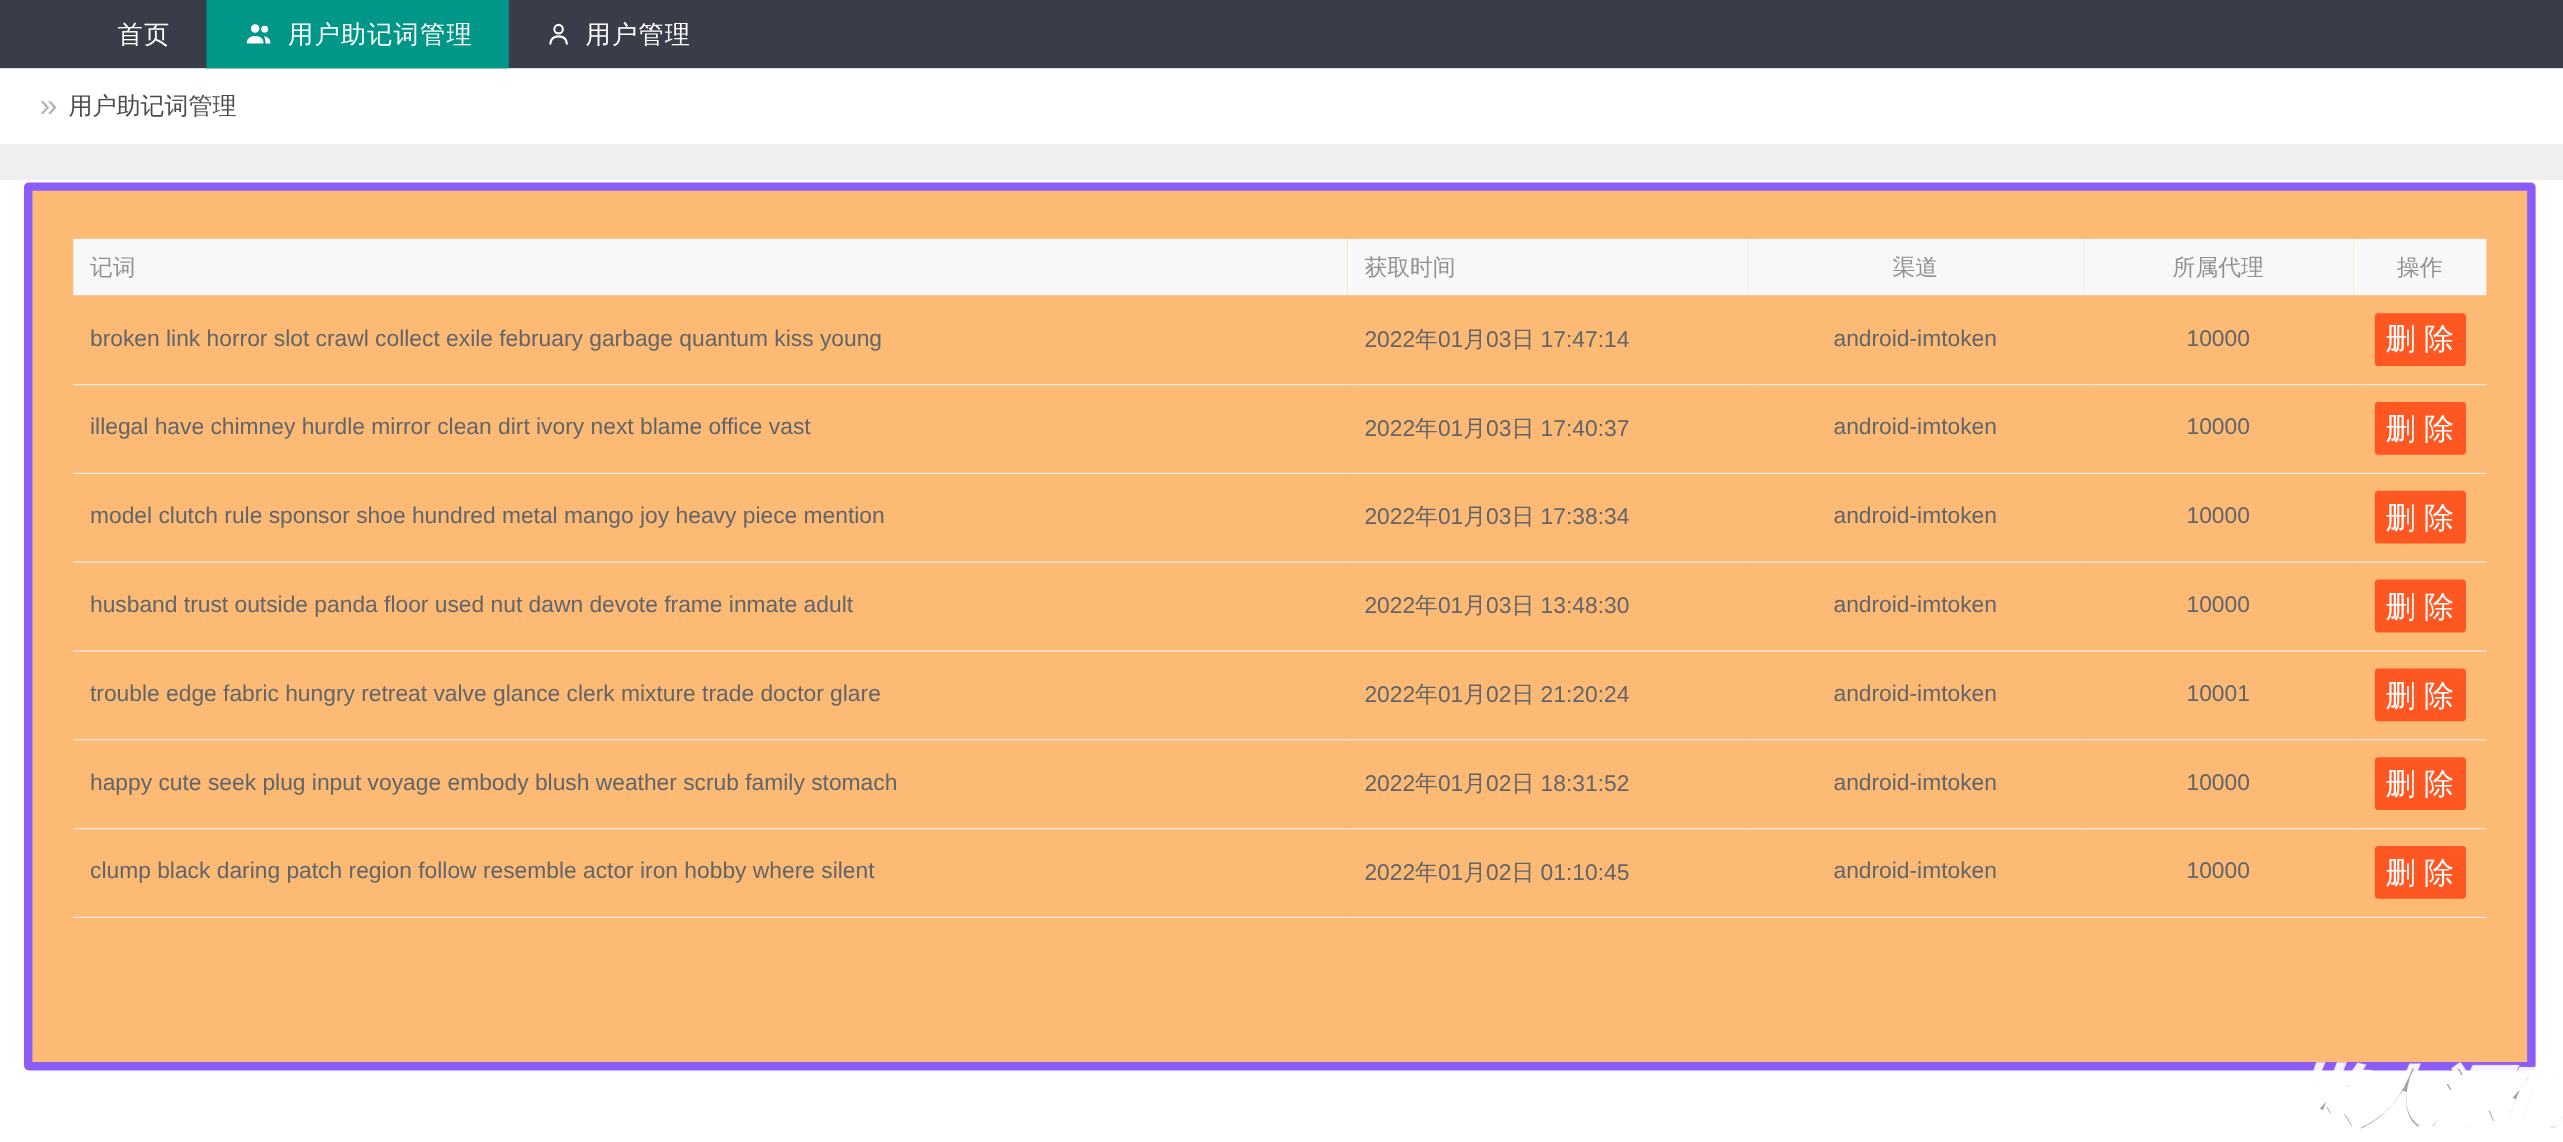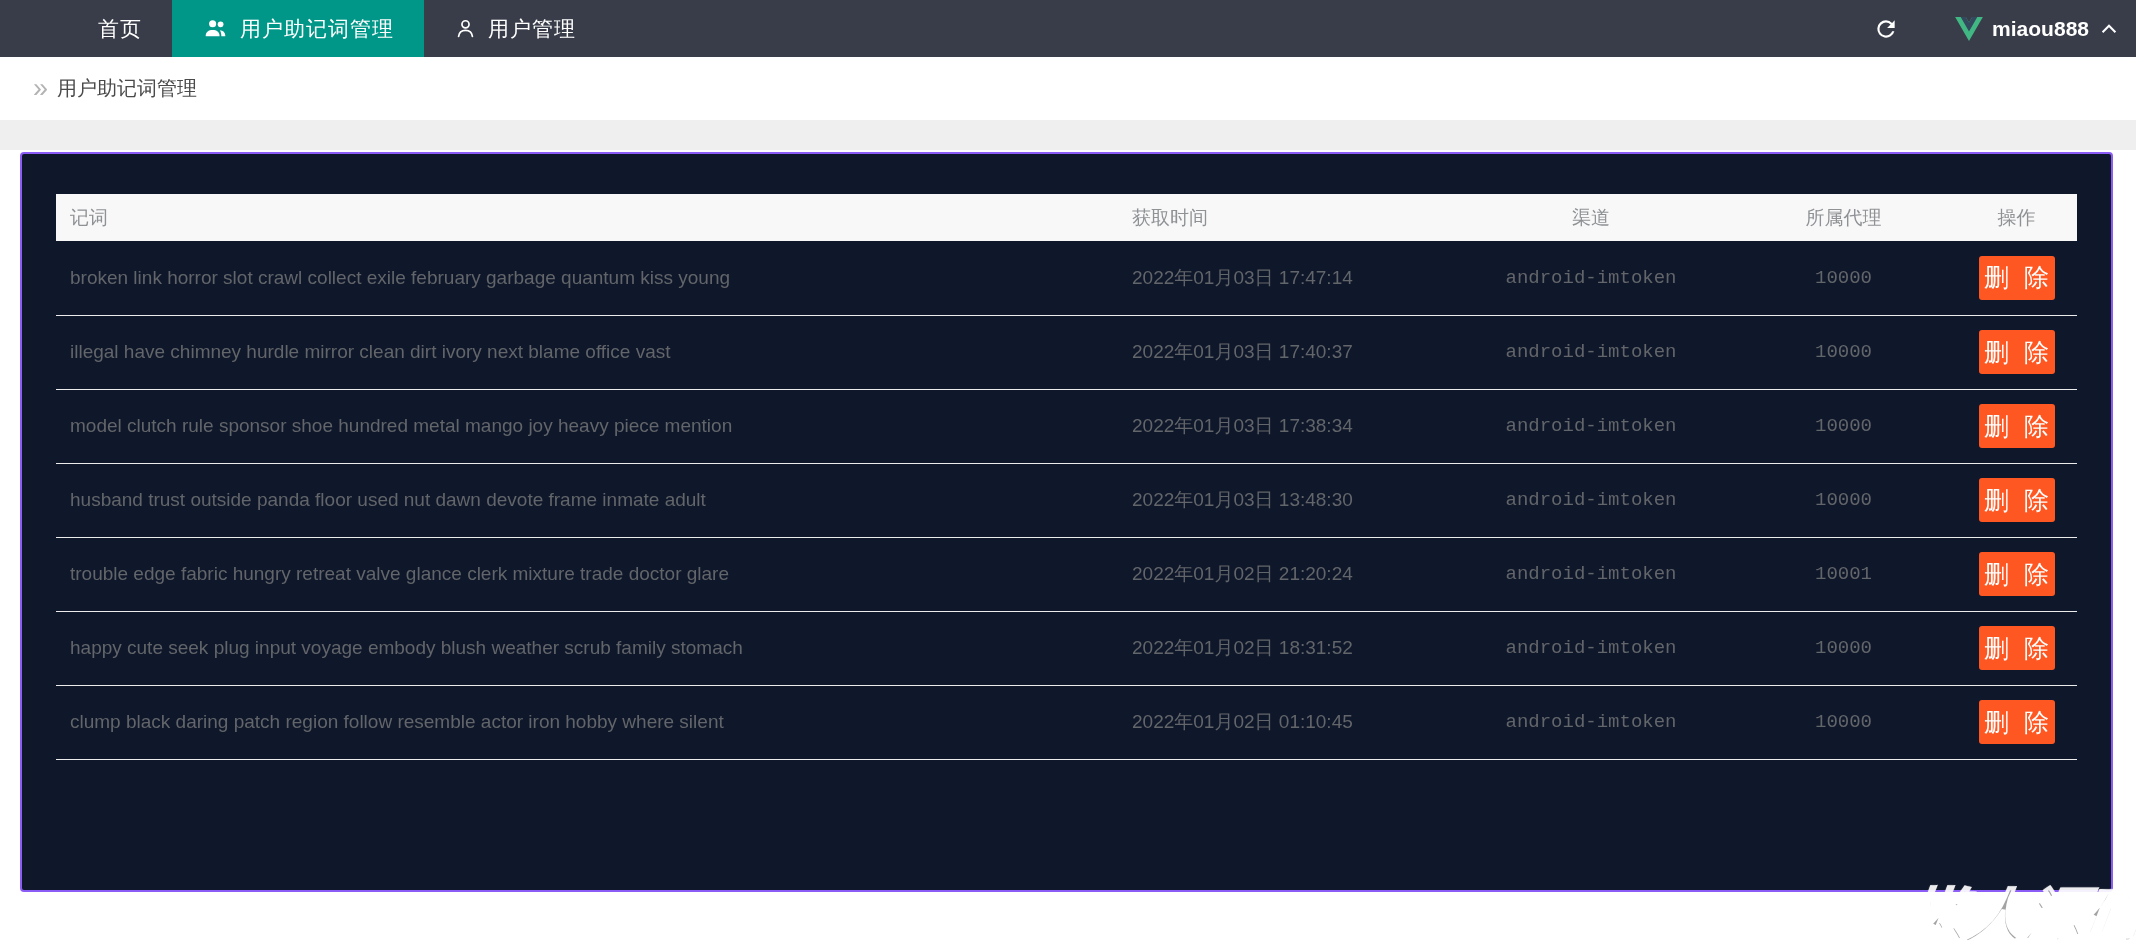--- a/index.html
+++ b/index.html
@@ -19,28 +19,28 @@
   .username { color:#fff; font-size:21px; font-weight:600; }
 
   
   .crumb { height:63px; background:#fff; display:flex; align-items:center; padding-left:33px; }
   .crumb-ic { font-size:27px; color:#b3b3b3; margin-right:9px; line-height:1; }
   .crumb-title { font-size:20px; color:#4a4a4a; }
 
   .gray-strip { height:30px; background:#efefef; width:100%; }
 
   
-  .card { margin:2px 23px 0 20px; background:#0f172a; border:2px solid #8b5cf6;
+  .card { margin:2px 23px 0 20px; background:#fdba74; border:7px solid #8b5cf6;
           border-radius:4px; padding:40px 34px 26px 34px; min-height:740px; }
   table { width:100%; border-collapse:collapse; table-layout:fixed; }
   thead th { background:#f8f8f9; height:47px; font-weight:400; font-size:19px;
              color:#8f9295; text-align:center; }
   th.c-mn, td.c-mn, th.c-time, td.c-time { text-align:left; padding-left:14px; }
   tbody td { height:74px; border-bottom:1px solid #ececec; font-size:19px; color:#626569; }
-  td.c-ch, th.c-ch, td.c-ag, th.c-ag, td.c-op, th.c-op { text-align:center;font-family:Liberation Mono, monospace; }
+  td.c-ch, th.c-ch, td.c-ag, th.c-ag, td.c-op, th.c-op { text-align:center; }
   .del-btn { display:inline-block; width:76px; height:44px; background:#FF5722;
              border:none; border-radius:3px; color:#fff; font-size:25px;
              font-family:inherit; cursor:pointer; }
 
   
   .watermark { position:absolute; left:1910px; top:876px; z-index:5;
     font-size:58px; font-weight:bold; font-style:italic; white-space:nowrap;
     color:#9c9c9c; opacity:.92; transform:skewX(-8deg);
     -webkit-text-stroke:2px #ffffff;
     text-shadow:0 0 2px #fff, 0 0 2px #fff; }
@@ -66,41 +66,20 @@
     </div>
     <div class="tab">
       <span class="ticon">
         <svg viewBox="0 0 24 24" width="23" height="23" fill="none" stroke="#fff" stroke-width="1.8" aria-hidden="true">
           <circle cx="12" cy="7.6" r="3.7"></circle>
           <path d="M4.8 20.2c.5-4.2 3.4-6.3 7.2-6.3s6.7 2.1 7.2 6.3" stroke-linecap="round"></path>
         </svg>
       </span>
       <span>用户管理</span>
     </div>
-  </div>
-  <div class="nav-right">
-    <span class="refresh">
-      <svg viewBox="0 0 24 24" width="26" height="26" aria-hidden="true">
-        <path fill="#fff" d="M17.65 6.35A7.95 7.95 0 0 0 12 4a8 8 0 1 0 7.73 10h-2.08A6 6 0 1 1 12 6c1.66 0 3.14.69 4.22 1.78L13 11h7V4l-2.35 2.35z"></path>
-      </svg>
-    </span>
-    <span class="userbox">
-      <span style="display:flex;align-items:center;">
-        <svg viewBox="0 0 261.76 226.69" width="28" height="24" aria-hidden="true">
-          <path fill="#41B883" d="M161.096.001l-30.225 52.351L100.647.001H-.005l130.877 226.688L261.749.001z"></path>
-          <path fill="#34495E" d="M161.096.001l-30.225 52.351L100.647.001H52.346l78.526 136.01L209.398.001z"></path>
-        </svg>
-      </span>
-      <span class="username">miaou888</span>
-      <span style="display:flex;align-items:center;">
-        <svg viewBox="0 0 24 24" width="22" height="22" fill="none" stroke="#fff" stroke-width="2.2" aria-hidden="true">
-          <path d="M5 15.5l7-7 7 7"></path>
-        </svg>
-      </span>
-    </span>
   </div>
 </div>
 
 <div class="crumb">
   <span class="crumb-ic">»</span>
   <span class="crumb-title">用户助记词管理</span>
 </div>
 
 <div class="gray-strip"></div>
 

